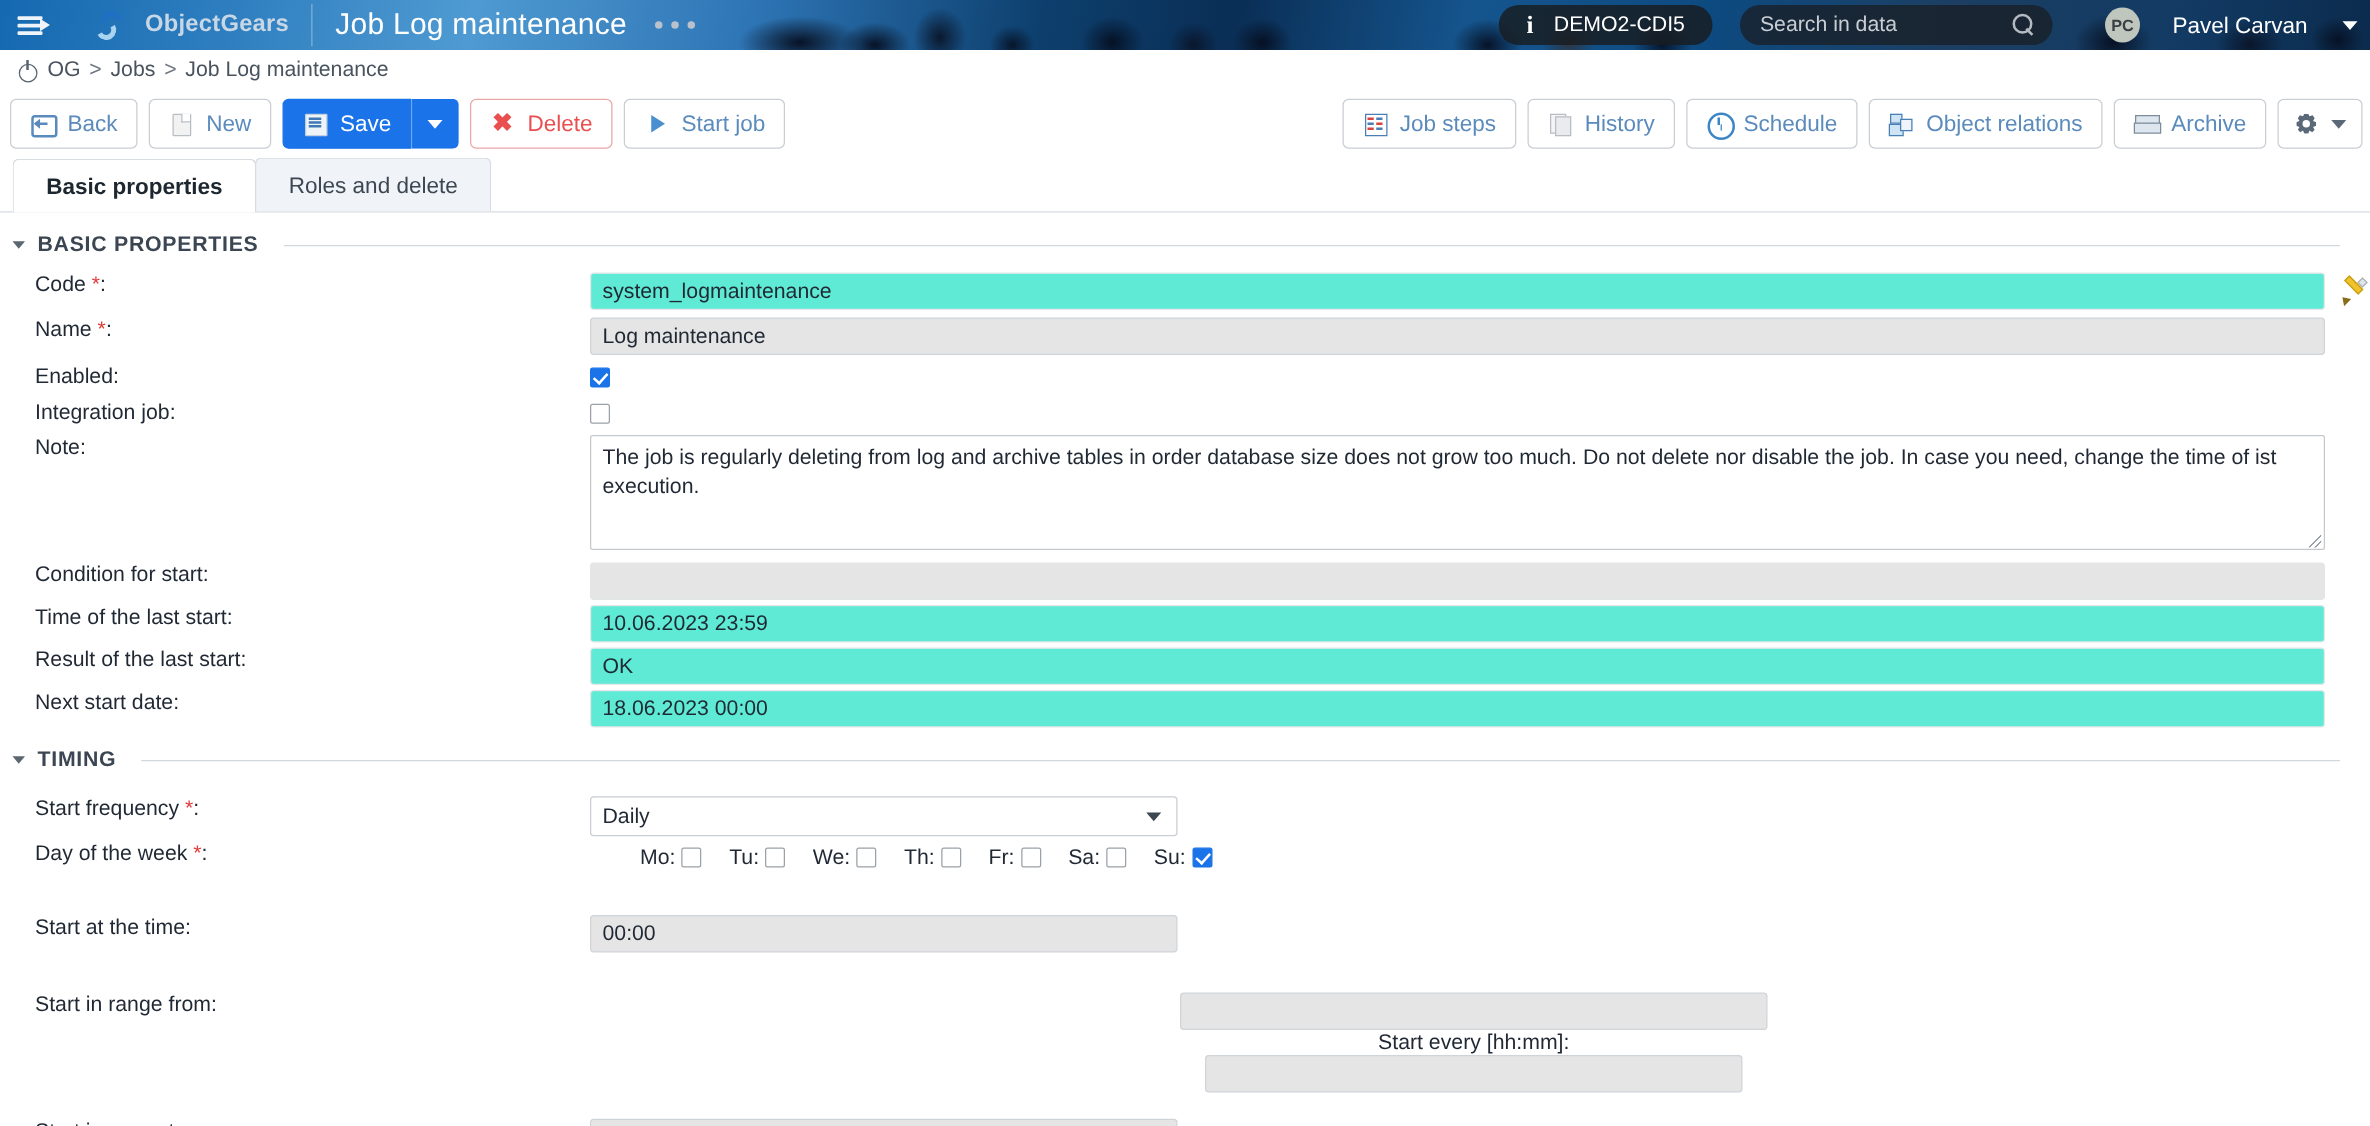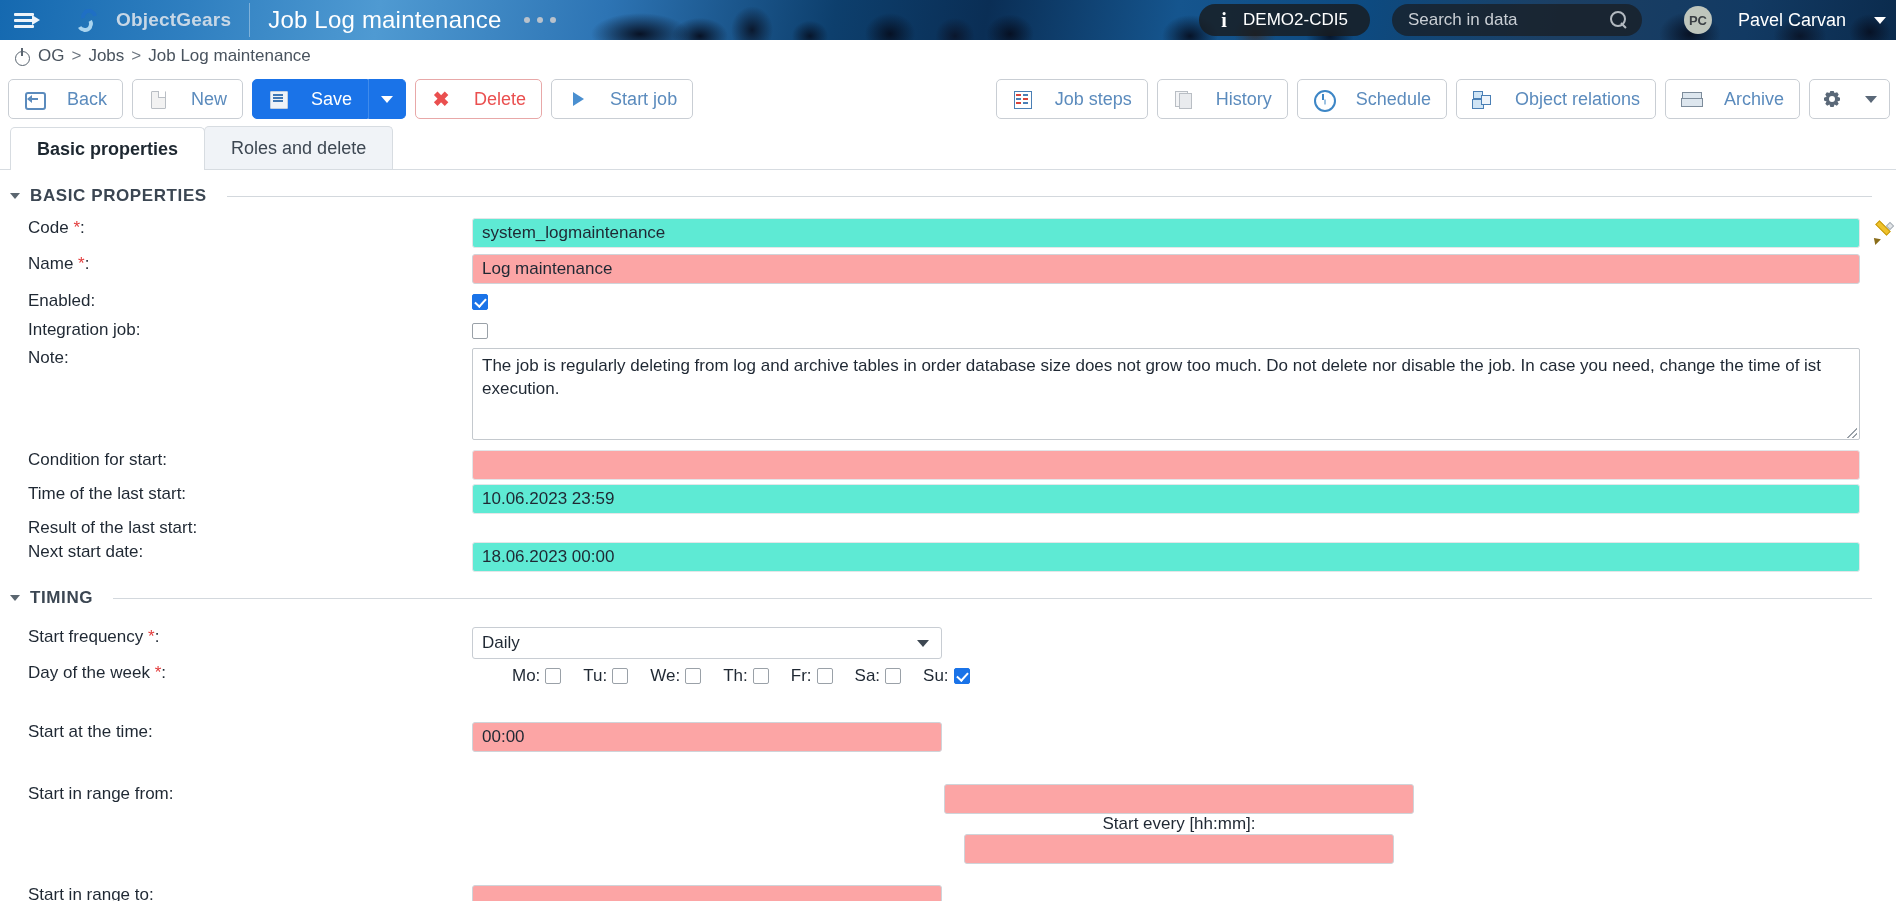--- a/index.html
+++ b/index.html
@@ -121,21 +121,21 @@
   .bc-link { color:#49535e; }
 
   
   .toolbar {
     height:54px; display:flex; align-items:center; padding:0 6px 0 8px; gap:9px;
     background:#fff;
   }
   .btn {
     height:40px; border:1px solid #c9ced4; border-radius:5px;
     background:#fff; color:#5b8bbd; font-size:18px;
-    display:flex; align-items:center; gap:23px; padding:0 15px;
+    display:flex; align-items:center; gap:10px; padding:0 15px;
     white-space:nowrap; cursor:pointer;
   }
   .btn.primary { background:#1a73e8; border-color:#1a73e8; color:#fff; border-top-right-radius:0;border-bottom-right-radius:0;}
   .btn.primary-caret { background:#1a73e8; border-color:#1a73e8; color:#fff;
       border-top-left-radius:0;border-bottom-left-radius:0; border-left:1px solid #3f8bec; padding:0 12px; margin-left:-9px;}
   .btn.danger { border-color:#e8a8a8; color:#ea4f4f;}
   .btn .lbl { line-height:1; }
   .caret-d { width:0;height:0;border-left:6px solid transparent;border-right:6px solid transparent;
              border-top:7px solid currentColor;}
   .spacer { margin-left:auto; }
@@ -210,21 +210,21 @@
   .row { display:flex; align-items:flex-start; padding:0 10px; }
   .lbl-cell {
     width:462px; flex:0 0 462px; padding-left:18px;
     font-size:17px; color:#1f2833; line-height:20px;
   }
   .req { color:#e23b3b; }
   .fld-cell { flex:1; }
 
   .inp {
     height:30px; width:1388px; border:1px solid #cfd4d9; border-radius:3px;
-    background:#fca5a5; font-size:17px; color:#1f2833;
+    background:#e5e5e5; font-size:17px; color:#1f2833;
     padding:3px 9px; display:flex; align-items:center;
   }
   .inp.ro { background:#5eead4; border-color:#e4e6e8; }
   .inp.narrow { width:470px; }
   .inp.right { width:430px; }
 
   .ta {
     width:1388px; height:92px; border:1px solid #c4c9ce; border-radius:2px;
     background:#fff; font-size:17px; color:#1f2833; padding:5px 9px;
     line-height:23px; position:relative; overflow:hidden;
@@ -432,20 +432,23 @@
 
   <div class="row" style="margin-top:4px;">
     <div class="lbl-cell">Time of the last start:</div>
     <div class="fld-cell">
       <div class="inp ro">10.06.2023 23:59</div>
     </div>
   </div>
 
   <div class="row" style="margin-top:4px;">
     <div class="lbl-cell">Result of the last start:</div>
+    <div class="fld-cell">
+      <div class="inp ro">OK</div>
+    </div>
   </div>
 
   <div class="row" style="margin-top:4px;">
     <div class="lbl-cell">Next start date:</div>
     <div class="fld-cell">
       <div class="inp ro">18.06.2023 00:00</div>
     </div>
   </div>
 
   <div class="section-head" style="margin-top:16px;">

